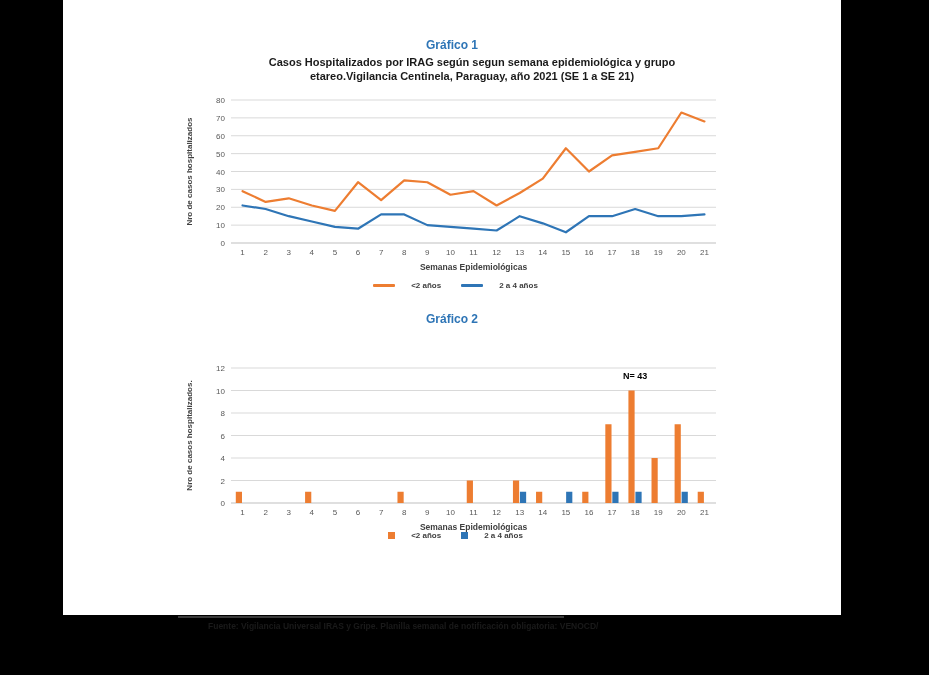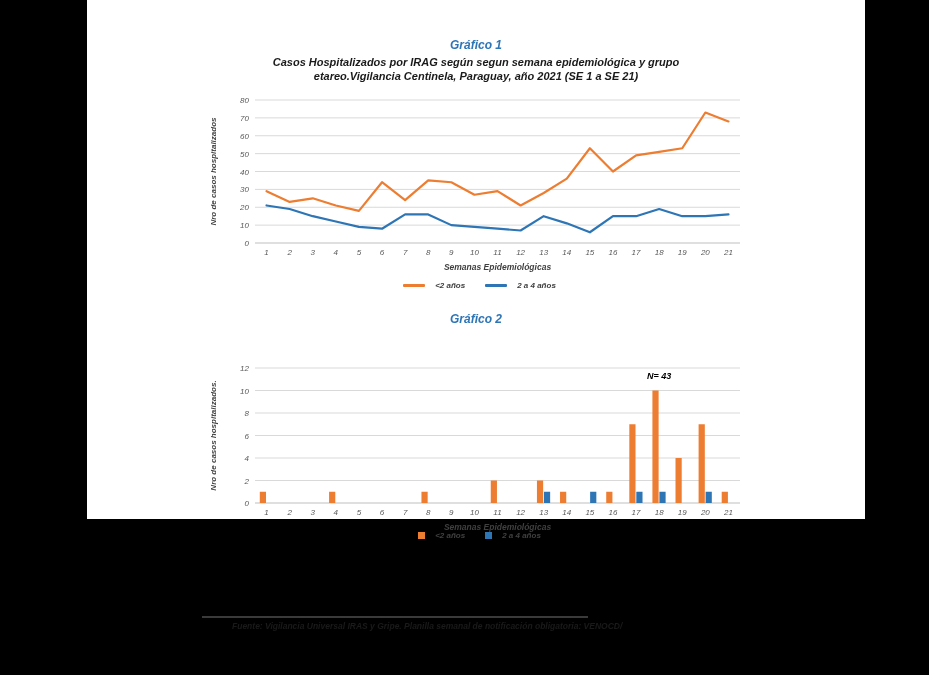--- a/index.html
+++ b/index.html
@@ -1,23 +1,23 @@
 <!DOCTYPE html>
 <html><head>
 <meta charset="utf-8">
 <style>
   html,body{margin:0;padding:0;width:929px;height:675px;background:#000;overflow:hidden;
     font-family:"Liberation Sans",sans-serif;}
   #stage{position:relative;width:929px;height:675px;background:#000;}
-  #paper{position:absolute;left:87px;top:0;width:778px;height:519px;background:#ffffff;font-style:italic;}
+  #paper{position:absolute;left:63px;top:0;width:778px;height:615px;background:#ffffff;}
   .abs{position:absolute;}
   .fig-heading{width:100%;text-align:center;font-size:12px;font-weight:bold;color:#2E75B6;}
-  .fig-title{width:100%;text-align:center;font-size:11px;font-weight:bold;color:#1a1a1a;line-height:14px;}
+  .fig-title{width:100%;text-align:center;font-size:11px;font-weight:bold;color:#1a1a1a;line-height:14px;margin-left:20px;}
   .legend{display:flex;justify-content:center;align-items:center;gap:20px;}
-  .legend-item{display:flex;align-items:center;gap:10px;font-size:8px;font-weight:bold;color:#404040;}
+  .legend-item{display:flex;align-items:center;gap:16px;font-size:8px;font-weight:bold;color:#404040;}
   .swatch-line{width:22px;height:3px;border-radius:1px;}
   .swatch-square{width:7px;height:7px;}
   .footer-sep{height:2px;background:#3a3a3a;}
   .footer-text{font-size:8.5px;font-weight:bold;color:#1a1a1a;line-height:11px;white-space:nowrap;padding-left:21px;}
   svg text{font-family:"Liberation Sans",sans-serif;}
 </style>
 </head>
 <body>
 
 <div id="stage">

